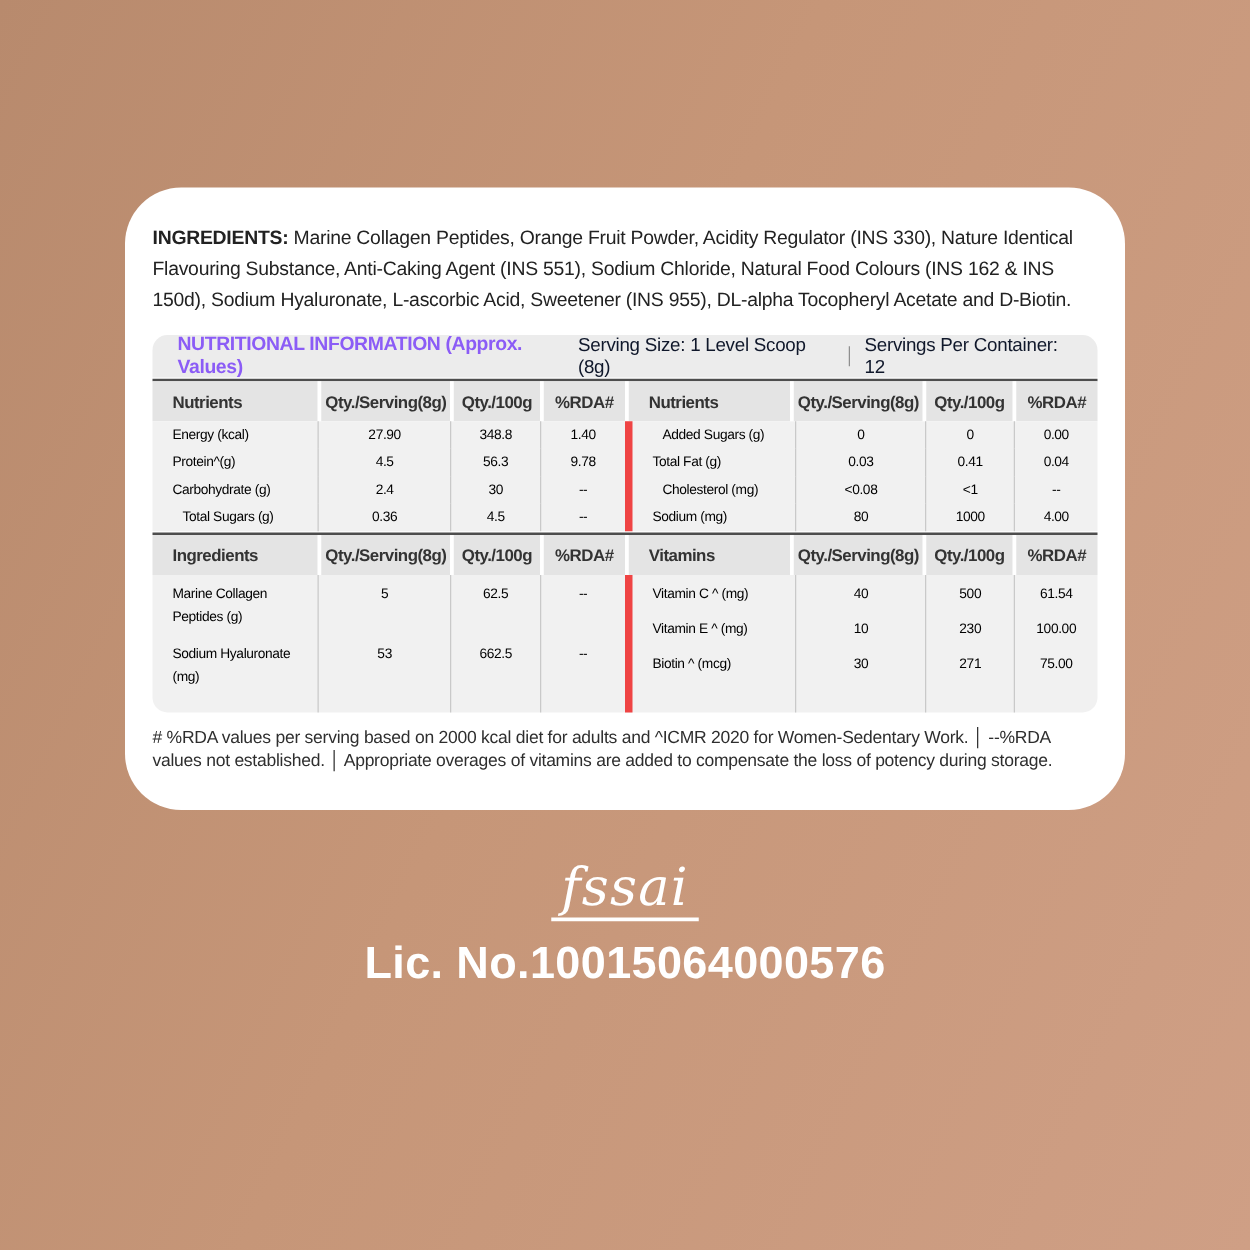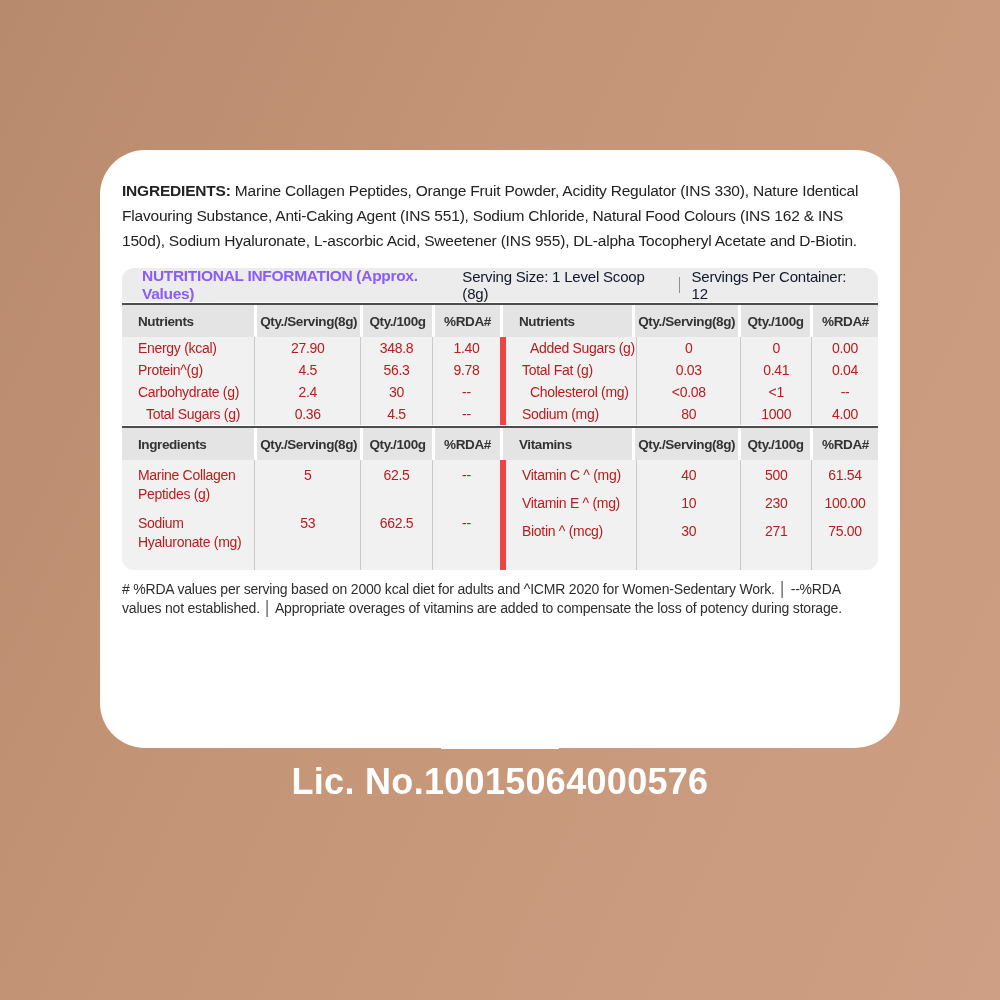--- a/index.html
+++ b/index.html
@@ -6,21 +6,21 @@
   body{
     width:1000px;height:1000px;
     font-family:"Liberation Sans",sans-serif;
     position:relative;overflow:hidden;
   }
   .bg{
     position:absolute;inset:0;
     background:linear-gradient(115deg,#b88a6d 0%,#c69678 45%,#cf9f85 100%);
   }
   .card{
-    position:absolute;left:100px;top:150px;width:800px;height:598px;
+    position:absolute;left:100px;top:150px;width:800px;height:498px;
     box-sizing:border-box;background:#ffffff;border-radius:45px;
     padding:26px 22px 0 22px;color:#2e2e2e;
   }
   .ingredients{
     margin:2px 0 0 0;font-size:15.5px;line-height:25px;color:#222;
     letter-spacing:-0.2px;
   }
   .ingredients b{letter-spacing:-0.2px;}
   .ntable{margin-top:15px;}
   .ntable > * + *{margin-top:1px;}
@@ -42,21 +42,21 @@
   }
   .hgrid{height:32px;}
   .hcell{
     display:flex;align-items:center;justify-content:center;
     font-weight:bold;font-size:13.5px;letter-spacing:-0.4px;color:#333;
     white-space:nowrap;box-sizing:border-box;border-left:3px solid #fff;
   }
   .hgrid.lefthalf .hcell:first-child{border-left:none;}
   .hcell.lbl{justify-content:flex-start;padding-left:16px;}
   .bcell{
-    box-sizing:border-box;font-size:14px;color:#b91c1c;letter-spacing:-0.3px;
+    box-sizing:border-box;font-size:11px;color:#000000;letter-spacing:-0.3px;
     display:block;text-align:center;
   }
   .bcell{border-left:1px solid #c9c9c9;}
   .bgrid.lefthalf .bcell.c1{border-left:none;}
   .bgrid.righthalf{border-left:6px solid #ef4444;}
   .bgrid.righthalf .bcell.c1{border-left:none;}
   .bcell.lbl{text-align:left;padding-left:16px;}
   .bcell.ind{padding-left:24px;}
   .sec1 .bgrid{grid-auto-rows:22px;}
   .sec1 .bcell{line-height:22px;}
@@ -68,21 +68,21 @@
     margin:10px 0 0 0;font-size:14px;line-height:19px;color:#2e2e2e;
     letter-spacing:-0.2px;
   }
   .footer{
     position:absolute;left:0;top:688px;width:1000px;text-align:center;color:#fff;
   }
   .fssai{
     display:inline-block;
     font-family:"DejaVu Serif",serif;font-style:italic;font-size:42px;
     line-height:44px;letter-spacing:1px;
-    border-bottom:3px solid #fff;padding:0 8px 14px 8px;
+    border-bottom:3px solid #fff;padding:0 8px 2px 8px;
   }
   .license{
     margin-top:12px;font-weight:bold;font-size:36px;letter-spacing:0.3px;
   }
 </style>
 </head>
 <body>
 
 <div class="bg">
 

